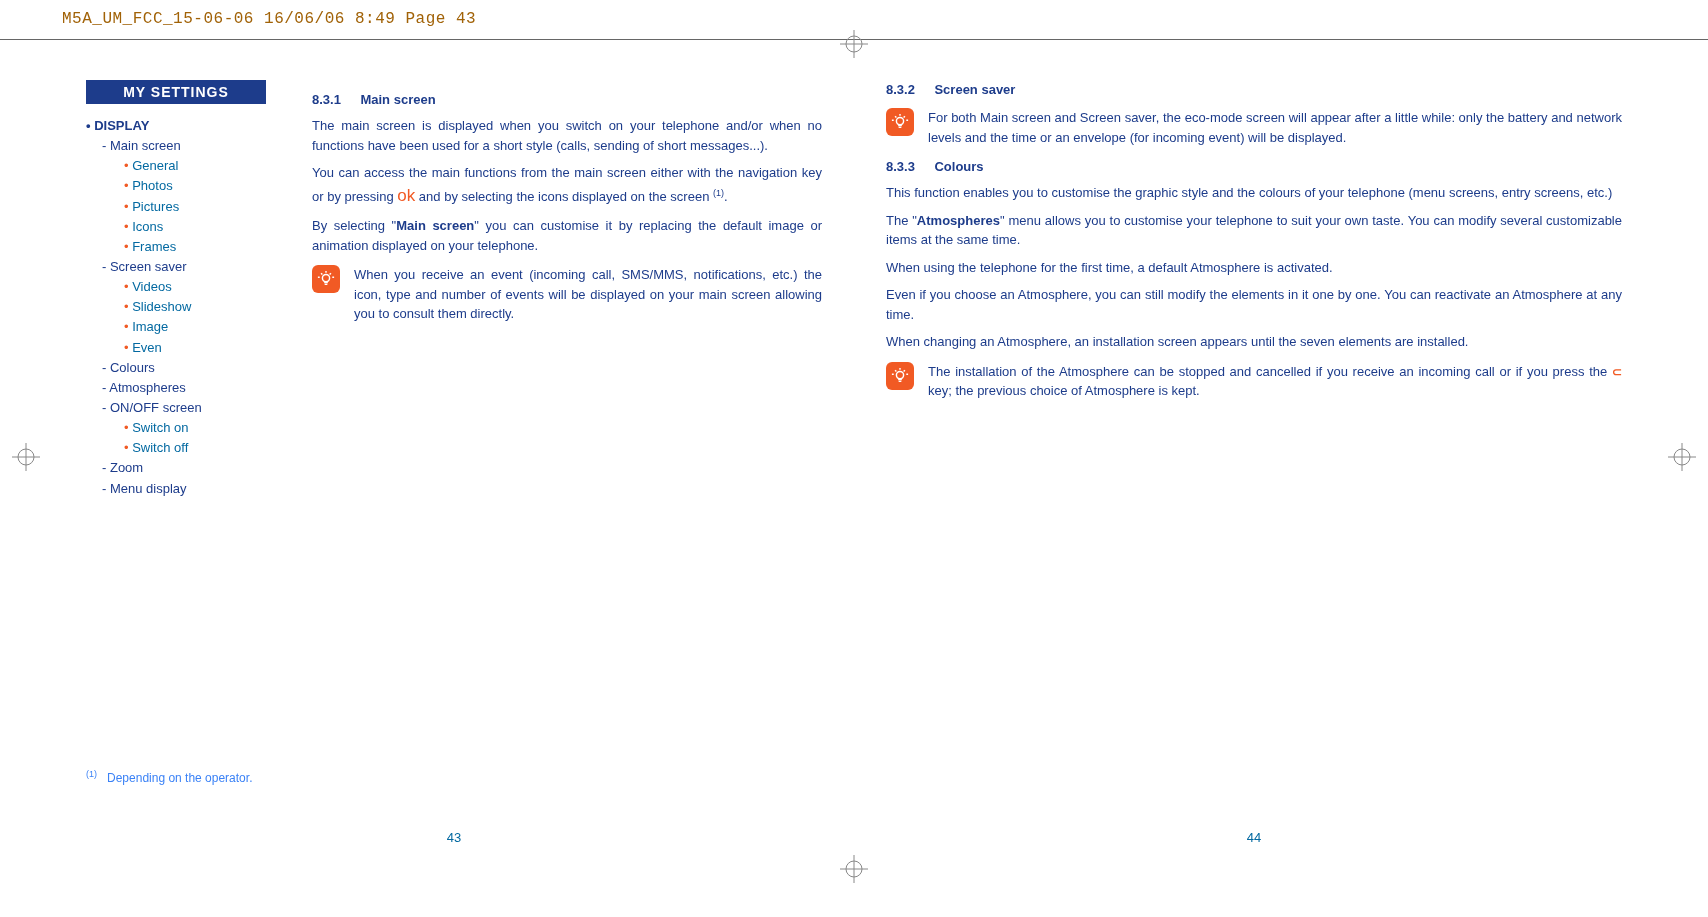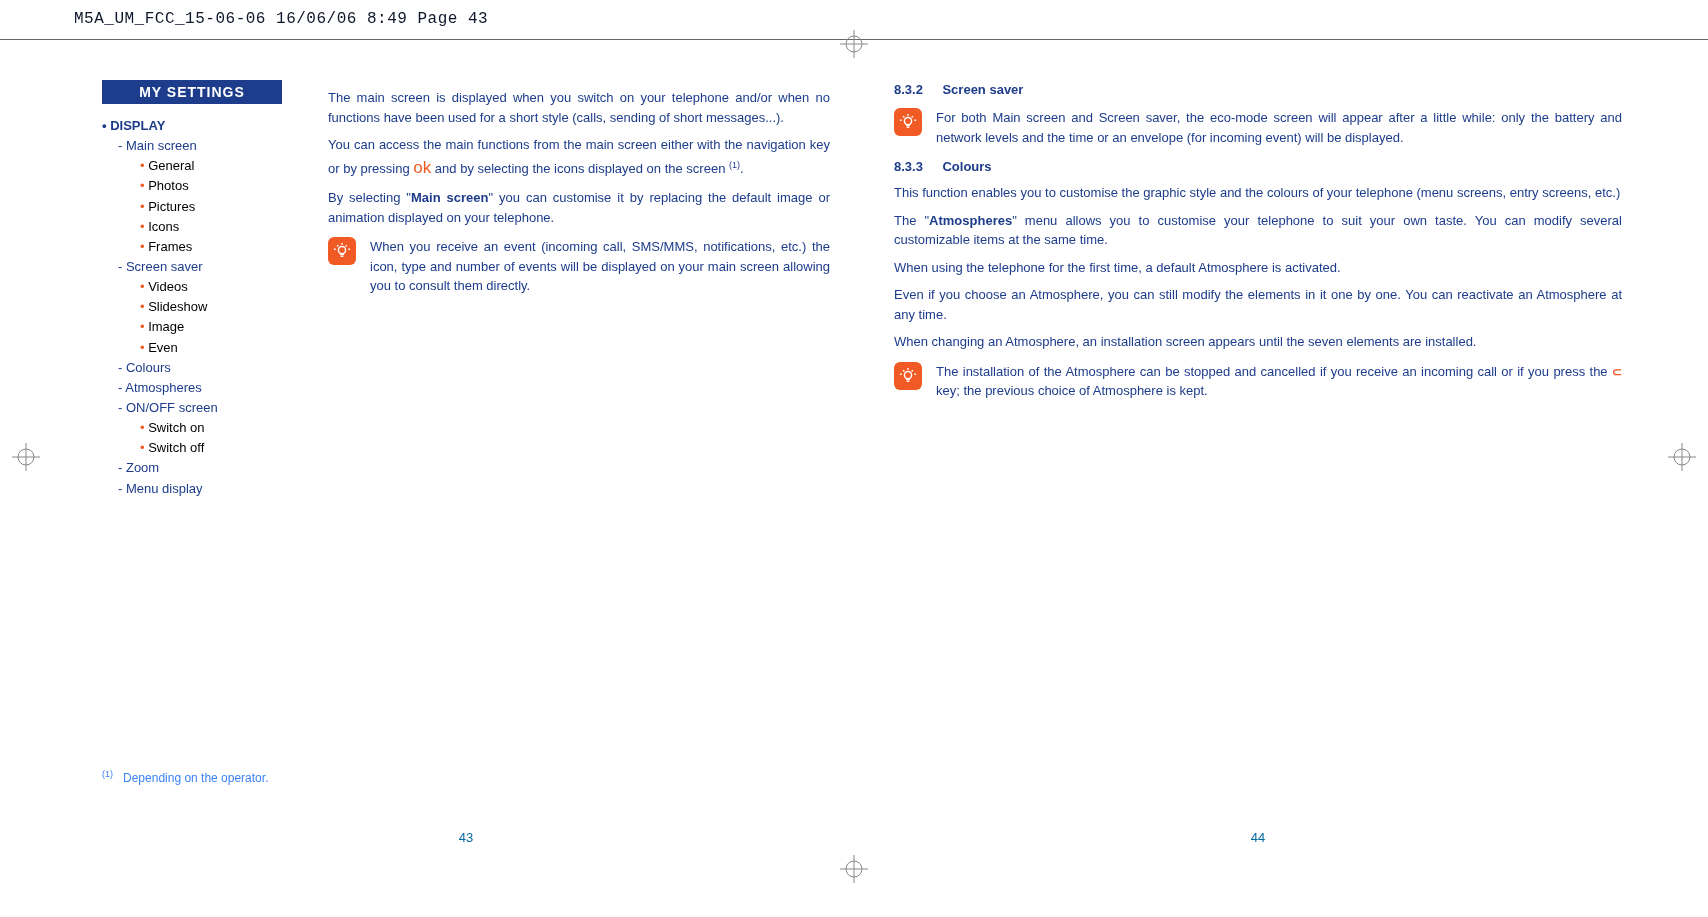--- a/index.html
+++ b/index.html
@@ -16,23 +16,22 @@
     top: 0; left: 0; right: 0;
     height: 40px;
     border-bottom: 1px solid #666;
   }
   .header-text {
     position: absolute;
     top: 10px;
     left: 62px;
     font-family: "Courier New", monospace;
     font-size: 16px;
-    color: #0f172a;
+    color: #a16207;
     letter-spacing: 0.5px;
-    margin-left: 12px;
   }
   .top-regmark {
     position: absolute;
     left: 50%;
     top: 30px;
     transform: translateX(-50%);
   }
   .bottom-regmark {
     position: absolute;
     left: 50%;
@@ -56,21 +55,20 @@
   .regmark line { stroke: #888; stroke-width: 1; }
 
   .spread {
     position: absolute;
     top: 80px;
     left: 86px;
     right: 86px;
     bottom: 72px;
     display: flex;
     gap: 64px;
-    margin-left: 16px;
   }
   .page {
     flex: 1;
     position: relative;
   }
 
   
   .sidebar-tab {
     background: #1d3c8b;
     color: #fff;
@@ -96,21 +94,21 @@
   .sidebar .dash-item::before {
     content: "-  ";
     color: #1d3c8b;
   }
   .sidebar .dash-item { padding-left: 16px; }
   .sidebar .bullet-item::before {
     content: "• ";
     color: #f15a24;
   }
   .sidebar .bullet-item { padding-left: 38px; color: #f15a24; }
-  .sidebar .bullet-item span { color: #000000; }
+  .sidebar .bullet-item span { color: #0369a1; }
 
   .heading-num {
     color: #1d3c8b;
     font-weight: bold;
     font-size: 20px;
     display: inline-block;
     min-width: 44px;
   }
   .heading-title {
     color: #1d3c8b;
@@ -262,20 +260,24 @@
               <li class="dash-item"><span>Atmospheres</span></li>
               <li class="dash-item"><span>ON/OFF screen</span></li>
               <li class="bullet-item"><span>Switch on</span></li>
               <li class="bullet-item"><span>Switch off</span></li>
               <li class="dash-item"><span>Zoom</span></li>
               <li class="dash-item"><span>Menu display</span></li>
             </ul>
         </div>
       </div>
       <div class="main-col">
+        <div class="subsection">
+          <span class="subheading-num">8.3.1</span>
+          <span class="subheading-title">Main screen</span>
+        </div>
         <p class="body-text">The main screen is displayed when you switch on your telephone and/or when no functions have been used for a short style (calls, sending of short messages...).</p>
         <p class="body-text">
           <span>You can access the main functions from the main screen either with the navigation key or by pressing </span><span class="ok-key">ok</span><span> and by selecting the icons displayed on the screen </span><sup>(1)</sup><span>.</span>
         </p>
         <p class="body-text">
           <span>By selecting "</span><b>Main screen</b><span>" you can customise it by replacing the default image or animation displayed on your telephone.</span>
         </p>
         <div class="note-row">
           <div class="note-icon">
             <svg viewBox="0 0 20 20" width="18" height="18">

